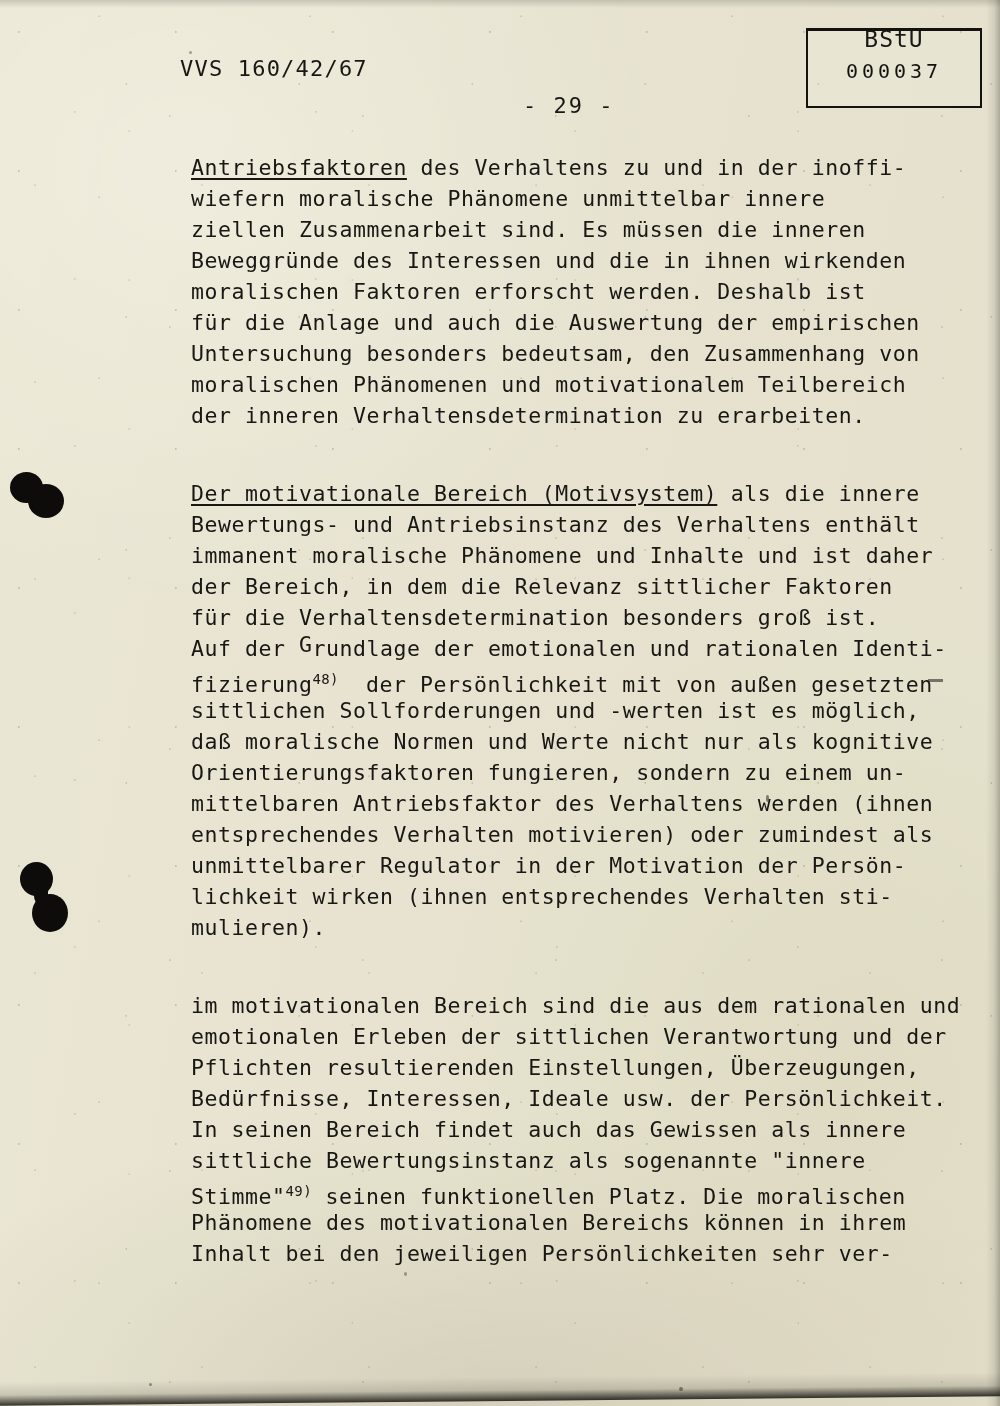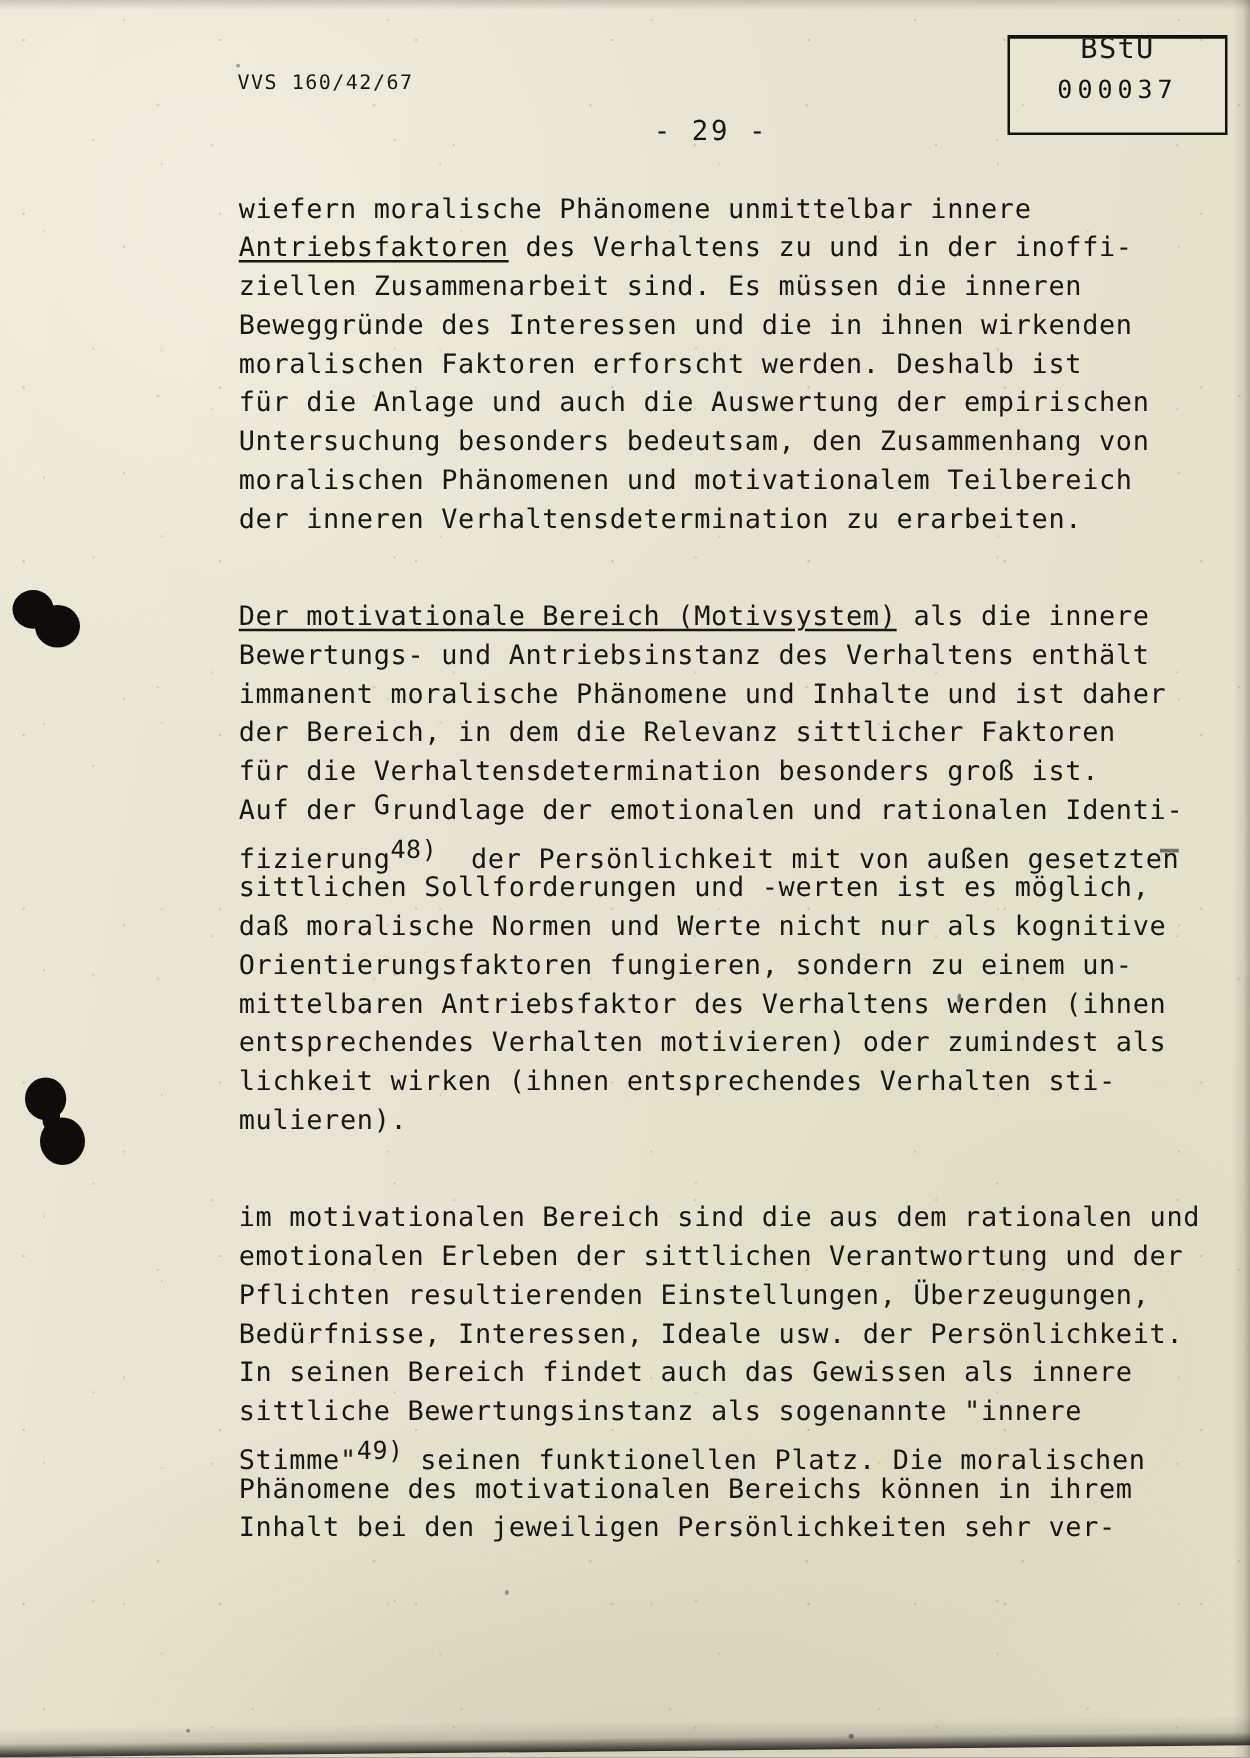--- a/index.html
+++ b/index.html
@@ -72,23 +72,23 @@
     position: absolute;
     top: 0; left: 0; right: 0;
     height: 8px;
     background: linear-gradient(to top, rgba(40,38,32,0) 0%, rgba(40,38,32,0.18) 100%);
     pointer-events: none;
   }
 
   
   .doc-ref {
     position: absolute;
-    left: 190px;
+    left: 180px;
     top: 56px;
-    font-size: 16px;
+    font-size: 22px;
     letter-spacing: 1.2px;
     white-space: nowrap;
   }
 
   .page-number {
     position: absolute;
     left: 523px;
     top: 93px;
     font-size: 22px;
     letter-spacing: 2px;
@@ -152,21 +152,21 @@
     white-space: pre;
   }
 
   .u {
     text-decoration: underline;
     text-decoration-thickness: 2px;
     text-underline-offset: 3px;
   }
 
   sup.fn {
-    font-size: 20px;
+    font-size: 14px;
     vertical-align: super;
     letter-spacing: 0.4px;
     text-align: right;
   }
 
   
   .raised {
     display: inline-block;
     transform: translateY(-4px);
   }
@@ -218,22 +218,22 @@
   <div class="page-number">- 29 -</div>
 
   <div class="archive-stamp">
     <div class="stamp-label">BStU</div>
     <div class="stamp-number">000037</div>
   </div>
 
   <div class="body-text">
 
     <p class="para">
+      <span class="tline"><span class="u">Antriebsfaktoren</span><span> des Verhaltens zu und in der inoffi-</span></span>
       <span class="tline">wiefern moralische Phänomene unmittelbar innere</span>
-      <span class="tline"><span class="u">Antriebsfaktoren</span><span> des Verhaltens zu und in der inoffi-</span></span>
       <span class="tline">ziellen Zusammenarbeit sind. Es müssen die inneren</span>
       <span class="tline">Beweggründe des Interessen und die in ihnen wirkenden</span>
       <span class="tline">moralischen Faktoren erforscht werden. Deshalb ist</span>
       <span class="tline">für die Anlage und auch die Auswertung der empirischen</span>
       <span class="tline">Untersuchung besonders bedeutsam, den Zusammenhang von</span>
       <span class="tline">moralischen Phänomenen und motivationalem Teilbereich</span>
       <span class="tline">der inneren Verhaltensdetermination zu erarbeiten.</span>
     </p>
 
     <p class="para">
@@ -242,20 +242,21 @@
       <span class="tline">immanent moralische Phänomene und Inhalte und ist daher</span>
       <span class="tline">der Bereich, in dem die Relevanz sittlicher Faktoren</span>
       <span class="tline">für die Verhaltensdetermination besonders groß ist.</span>
       <span class="tline"><span>Auf der </span><span class="raised">G</span><span>rundlage der emotionalen und rationalen Identi-</span></span>
       <span class="tline"><span>fizierung</span><sup class="fn">48)</sup><span>  der Persönlichkeit mit von außen gesetzten</span></span>
       <span class="tline">sittlichen Sollforderungen und -werten ist es möglich,</span>
       <span class="tline">daß moralische Normen und Werte nicht nur als kognitive</span>
       <span class="tline">Orientierungsfaktoren fungieren, sondern zu einem un-</span>
       <span class="tline">mittelbaren Antriebsfaktor des Verhaltens werden (ihnen</span>
       <span class="tline">entsprechendes Verhalten motivieren) oder zumindest als</span>
+      <span class="tline">unmittelbarer Regulator in der Motivation der Persön-</span>
       <span class="tline">lichkeit wirken (ihnen entsprechendes Verhalten sti-</span>
       <span class="tline">mulieren).</span>
     </p>
 
     <p class="para">
       <span class="tline">im motivationalen Bereich sind die aus dem rationalen und</span>
       <span class="tline">emotionalen Erleben der sittlichen Verantwortung und der</span>
       <span class="tline">Pflichten resultierenden Einstellungen, Überzeugungen,</span>
       <span class="tline">Bedürfnisse, Interessen, Ideale usw. der Persönlichkeit.</span>
       <span class="tline">In seinen Bereich findet auch das Gewissen als innere</span>

